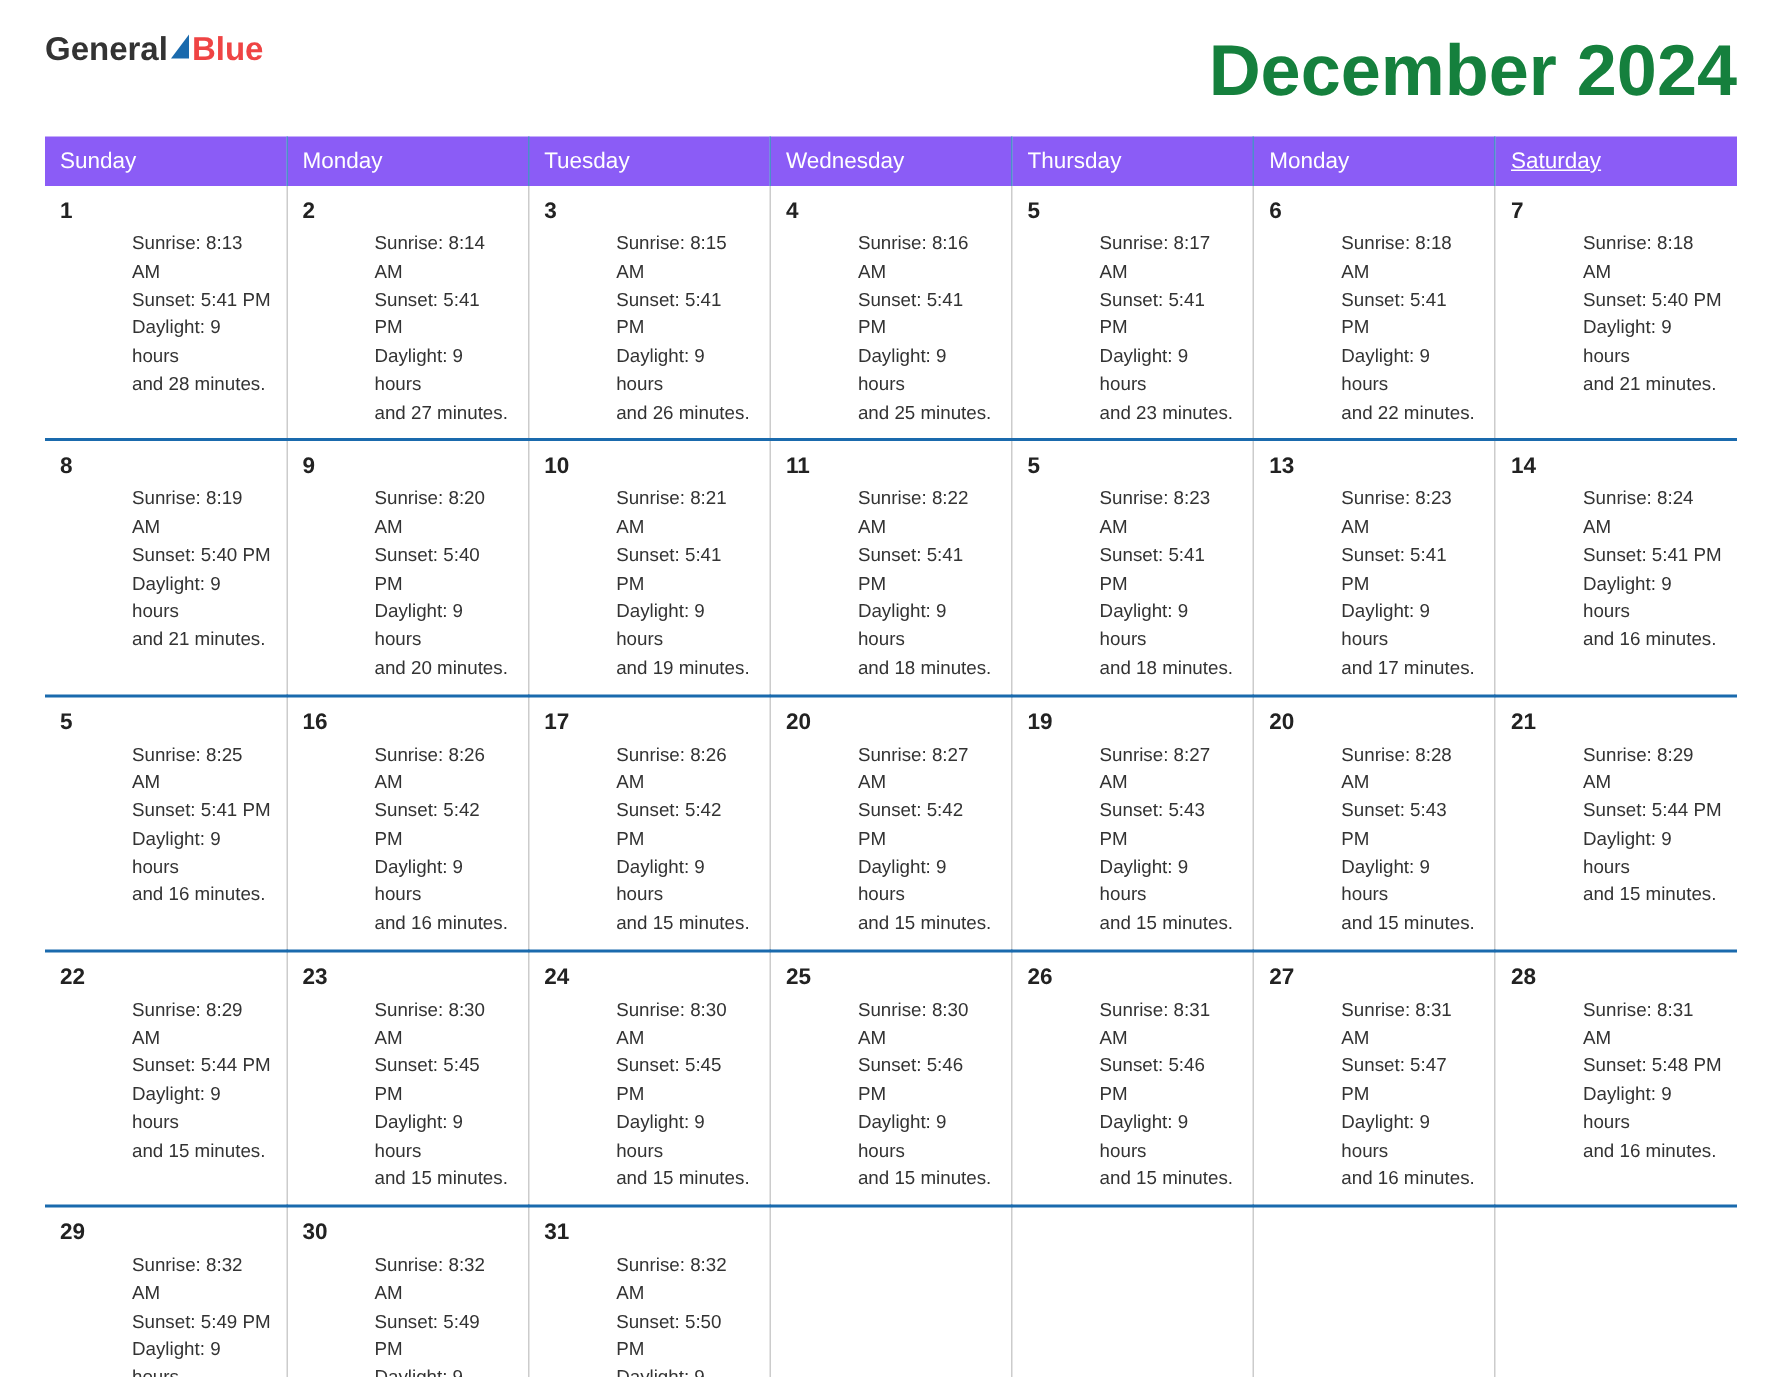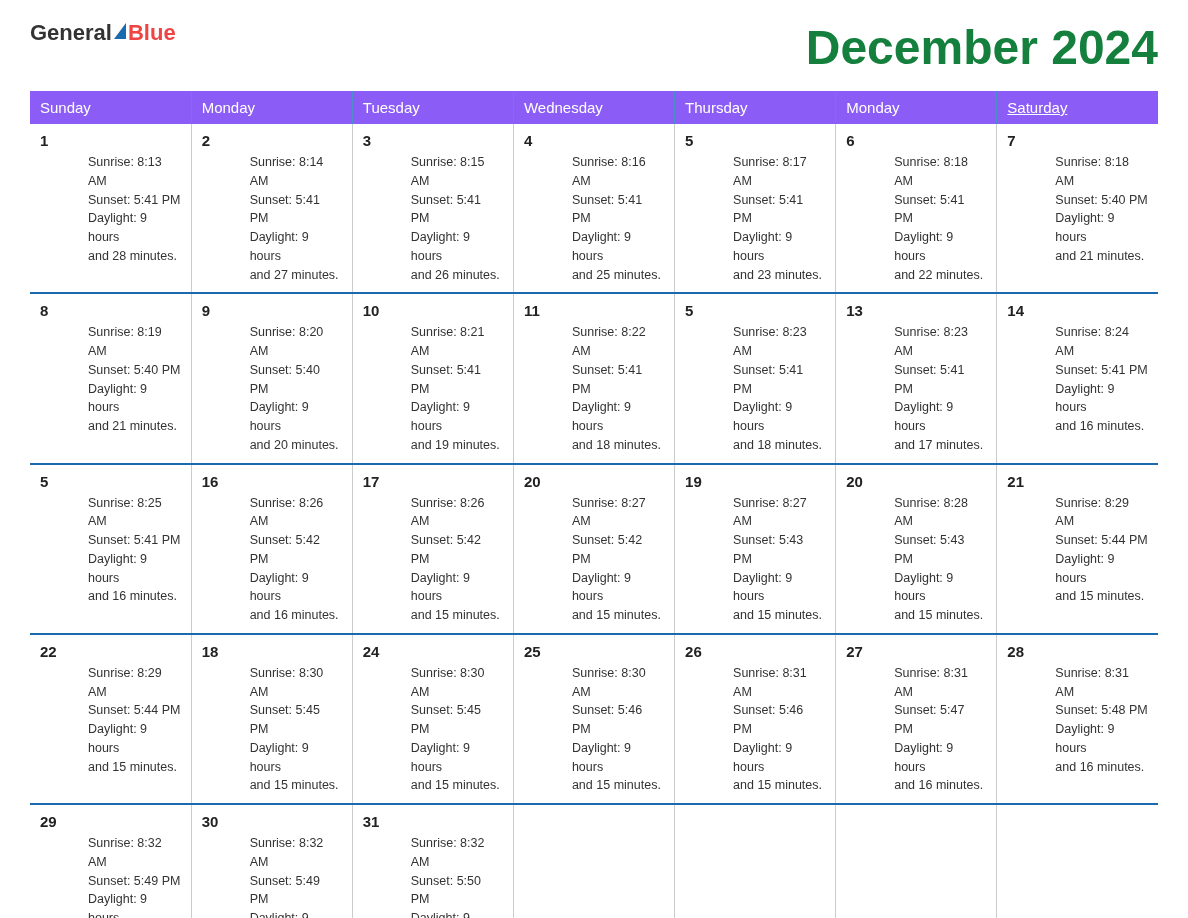--- a/index.html
+++ b/index.html
@@ -337,21 +337,21 @@
         <td>
         <div class="day-number">22</div>
         <div class="day-info">
           Sunrise: 8:29 AM<br>
           Sunset: 5:44 PM<br>
           Daylight: 9 hours<br>
           and 15 minutes.
         </div>
       </td>
         <td>
-        <div class="day-number">18</div>
+        <div class="day-number">23</div>
         <div class="day-info">
           Sunrise: 8:30 AM<br>
           Sunset: 5:45 PM<br>
           Daylight: 9 hours<br>
           and 15 minutes.
         </div>
       </td>
         <td>
         <div class="day-number">24</div>
         <div class="day-info">

